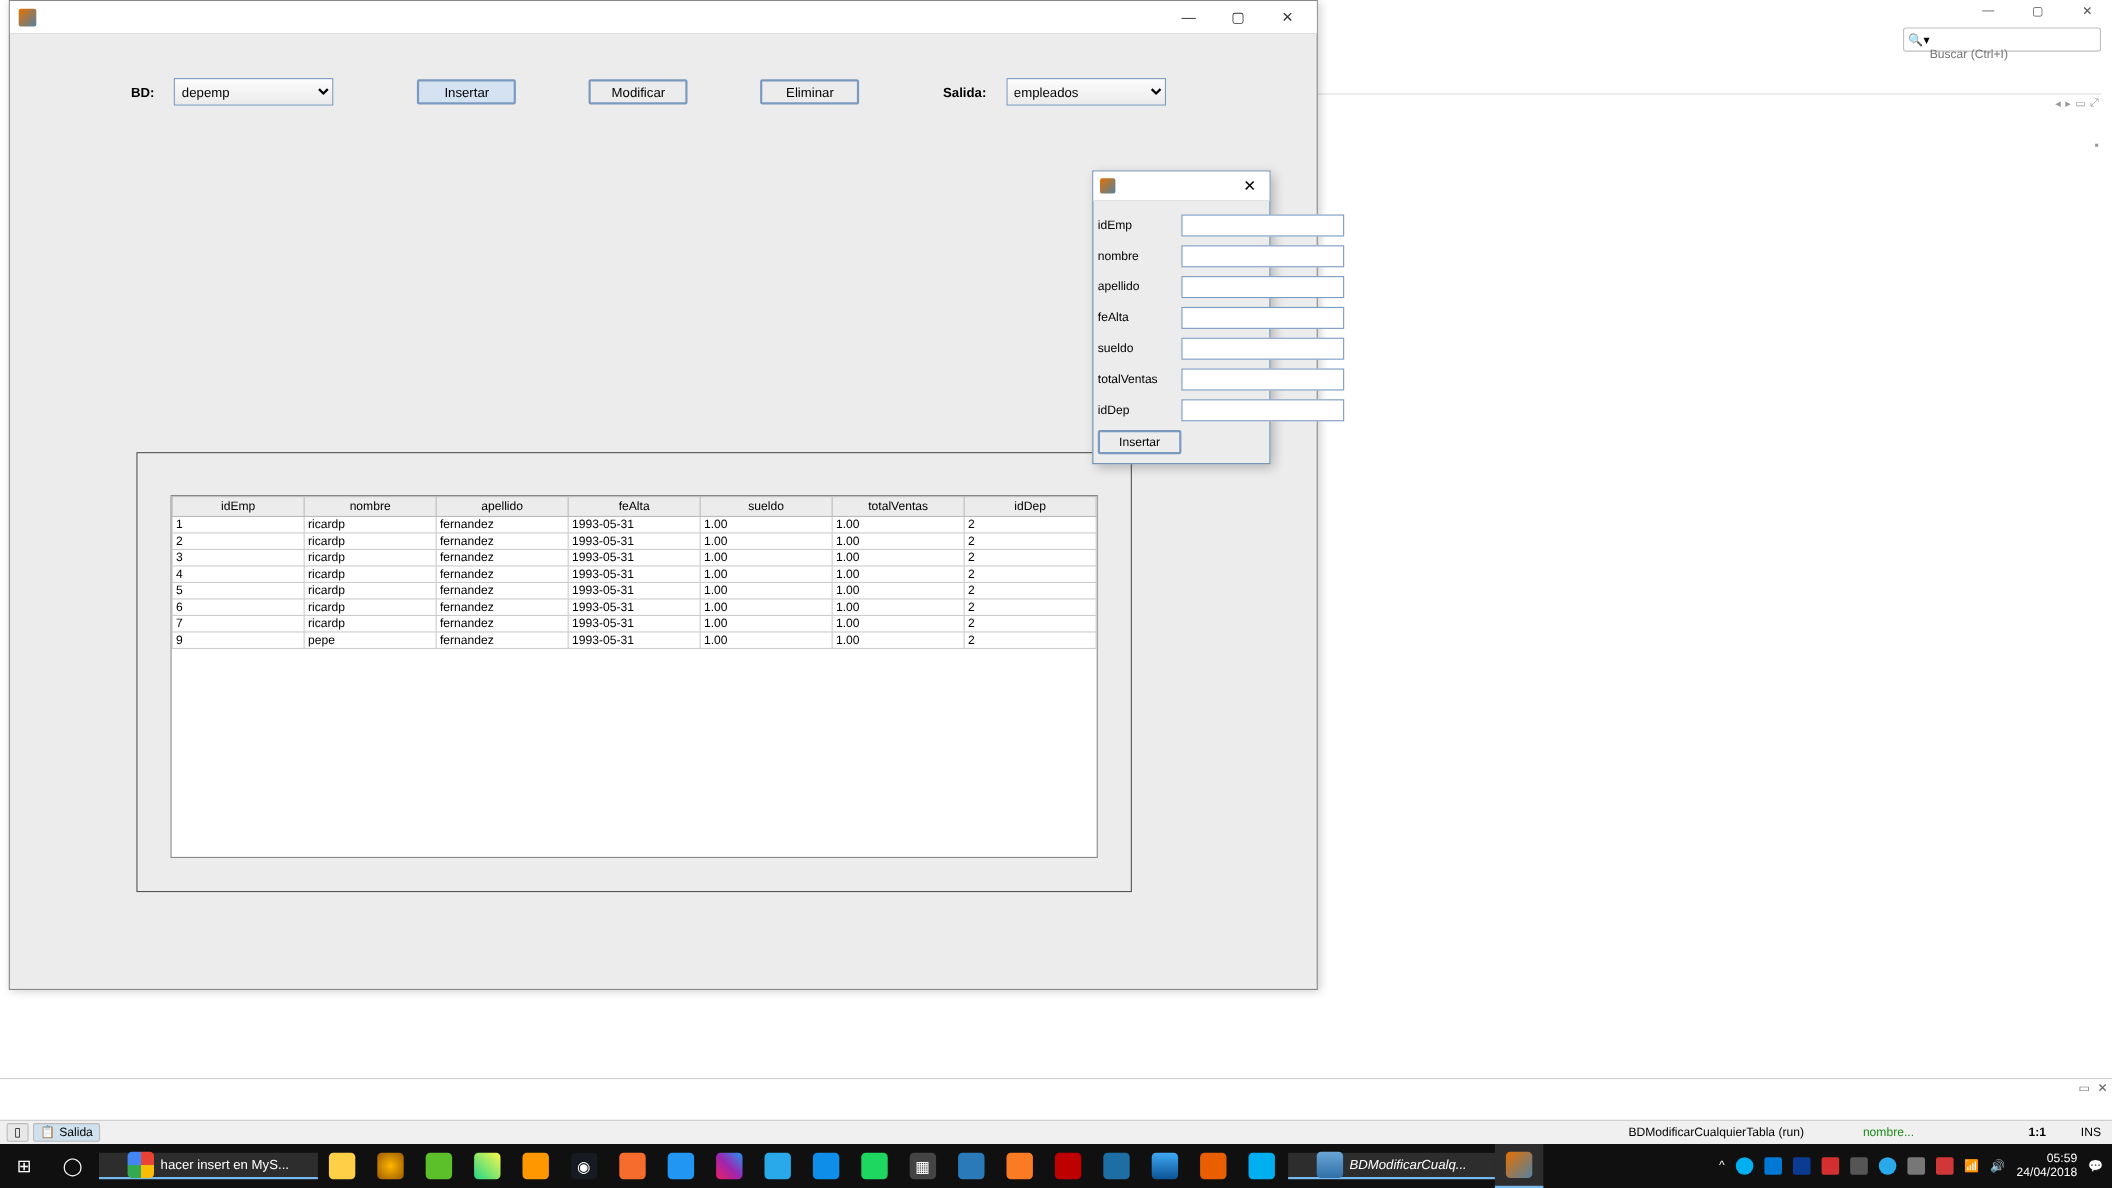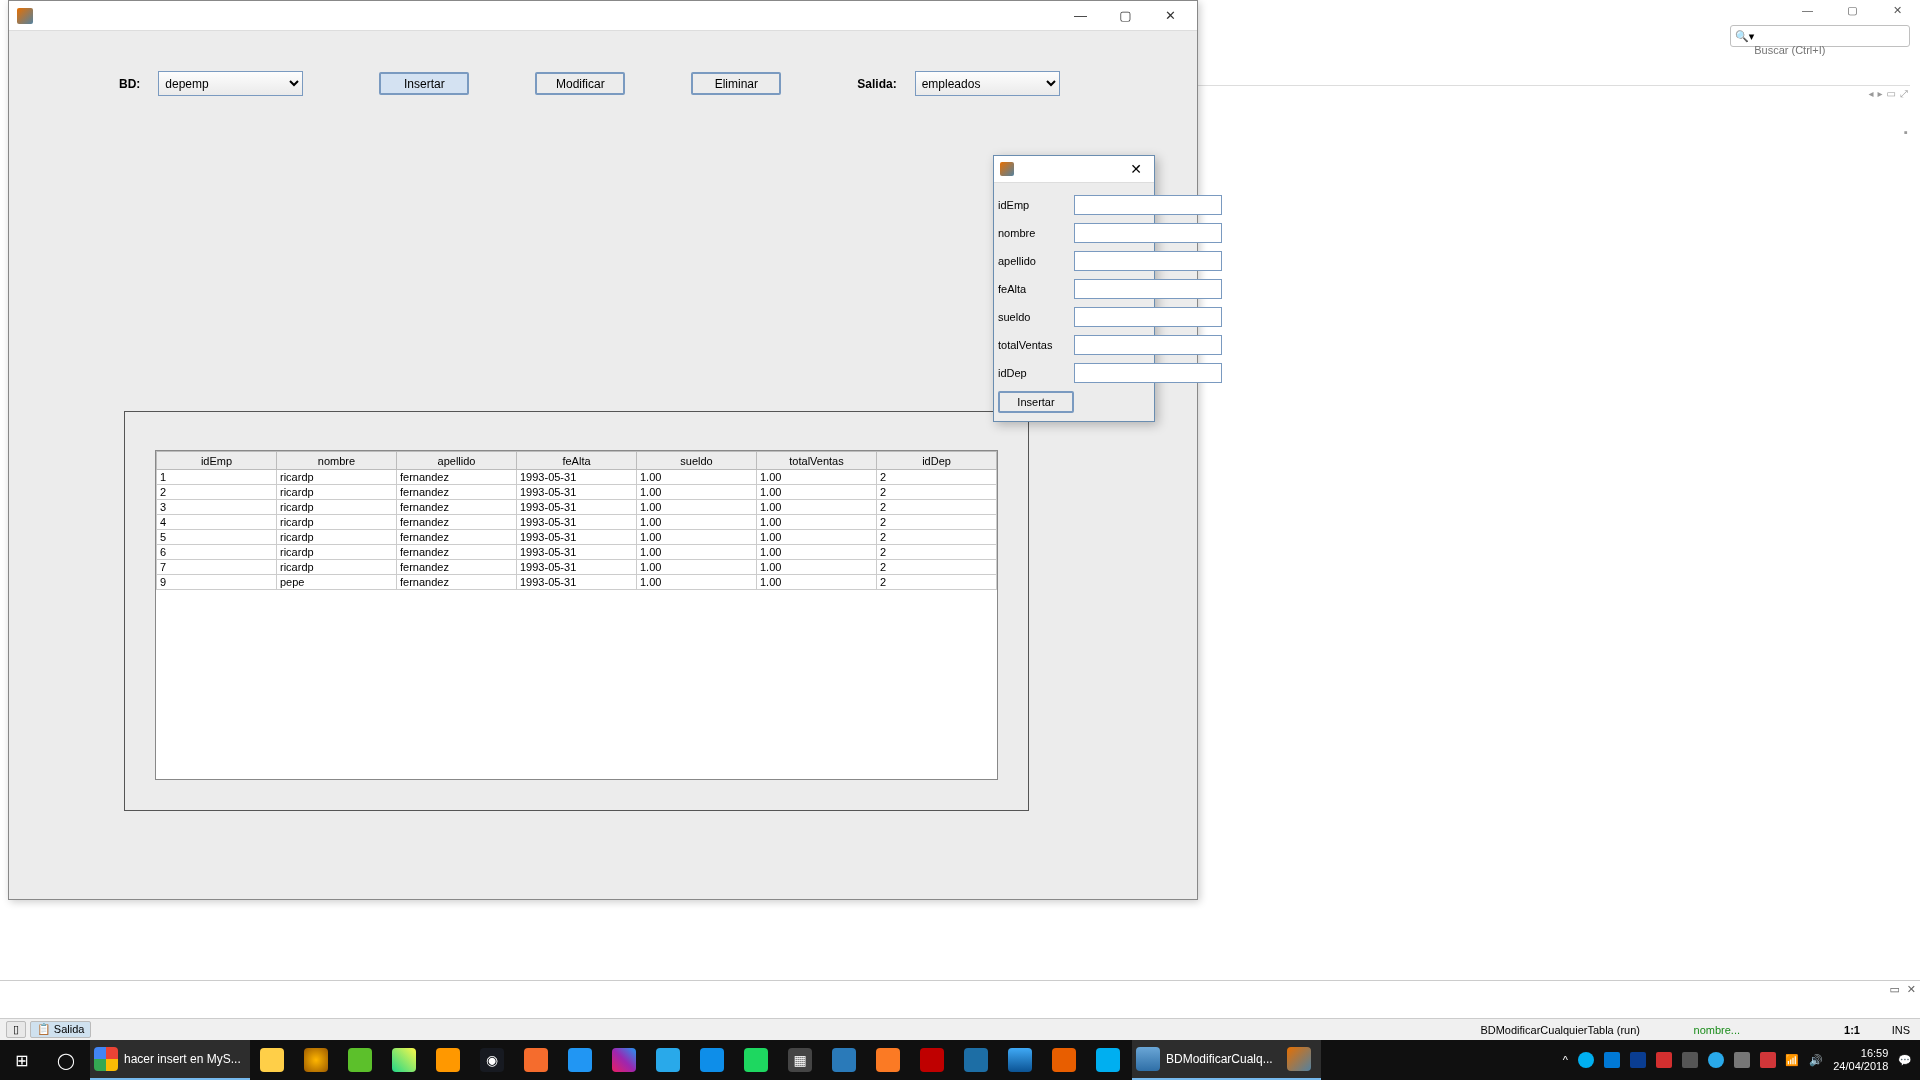--- a/index.html
+++ b/index.html
@@ -54,22 +54,22 @@
   .dialog-body{padding:4px 2px 6px 2px;}
   .dlg-row{display:flex; align-items:center; margin:8px 2px;}
   .dlg-row label{flex:0 0 76px; font-size:11px;}
   .dlg-row input{flex:1 1 auto; height:20px; border:1px solid #7a9ac0; background:#fff; padding:1px 2px; font-size:11px;}
   .dialog button.insert{display:block; margin:4px 2px 2px 2px; width:76px; height:22px; border:2px solid #7a9ac0; background:#ececec; font-size:11px; border-radius:2px;}
   
   
   .taskbar { position: absolute; left: 0; bottom: 0; width: 100%; height: 40px; background: #101010; display: flex; align-items: center; }
   .taskbar .tb-item { width: 44px; height: 40px; display: flex; align-items: center; justify-content: center; color: #fff; font-size: 16px;}
   .taskbar .tb-icon { width:24px; height:24px; border-radius:4px; display:flex;align-items:center;justify-content:center;font-size:14px;}
-  .taskbar .tb-wide { min-width: 160px; background: rgba(255,255,255,.12); border-bottom: 2px solid #76b9ed; margin-left:2px; display:flex; align-items:center; color:#fff; padding:0 4px; gap:6px; font-size:12px; height:40px;}
-  .tb-wide.mid{min-width:130px;}
+  .taskbar .tb-wide { min-width: 160px; background: rgba(255,255,255,.12); border-bottom: 2px solid #76b9ed; margin-left:2px; display:flex; align-items:center; color:#fff; padding:0 26px; gap:6px; font-size:12px; height:24px;}
+  .tb-wide.mid{min-width:130px;font-style:italic;}
   .taskbar .tray { margin-left: auto; display:flex; align-items:center; gap:10px; padding-right:8px; color:#fff; font-size:11px;}
   .taskbar .tray .trayicon{width:16px;height:16px;border-radius:2px;}
   .clock{text-align:right; line-height:1.15;}
   
   .ic-chrome{background:conic-gradient(#ea4335 0 90deg,#fbbc05 90deg 180deg,#34a853 180deg 270deg,#4285f4 270deg 360deg);border-radius:50%;}
   .ic-folder{background:#ffcf48;}
   .ic-musicbee{background:radial-gradient(circle,#ffb600,#9b5900);}
   .ic-utorrent{background:#5cc02b;border-radius:50%;}
   .ic-pycharm{background:linear-gradient(45deg,#21d789,#fcf84a);}
   .ic-sublime{background:#ff9800;}
@@ -372,18 +372,18 @@
     <span class="trayicon" style="background:#0078d4;"></span>
     <span class="trayicon" style="background:#0a3d91;"></span>
     <span class="trayicon" style="background:#d32f2f;"></span>
     <span class="trayicon" style="background:#555;"></span>
     <span class="trayicon" style="background:#29a9ea;border-radius:50%;"></span>
     <span class="trayicon" style="background:#777;"></span>
     <span class="trayicon" style="background:#d13639;"></span>
     <span>📶</span>
     <span>🔊</span>
     <div class="clock">
-      <div>16:59</div>
+      <div>05:59</div>
       <div>24/04/2018</div>
     </div>
     <span>💬</span>
   </div>
 </div>
 
 </body></html>

